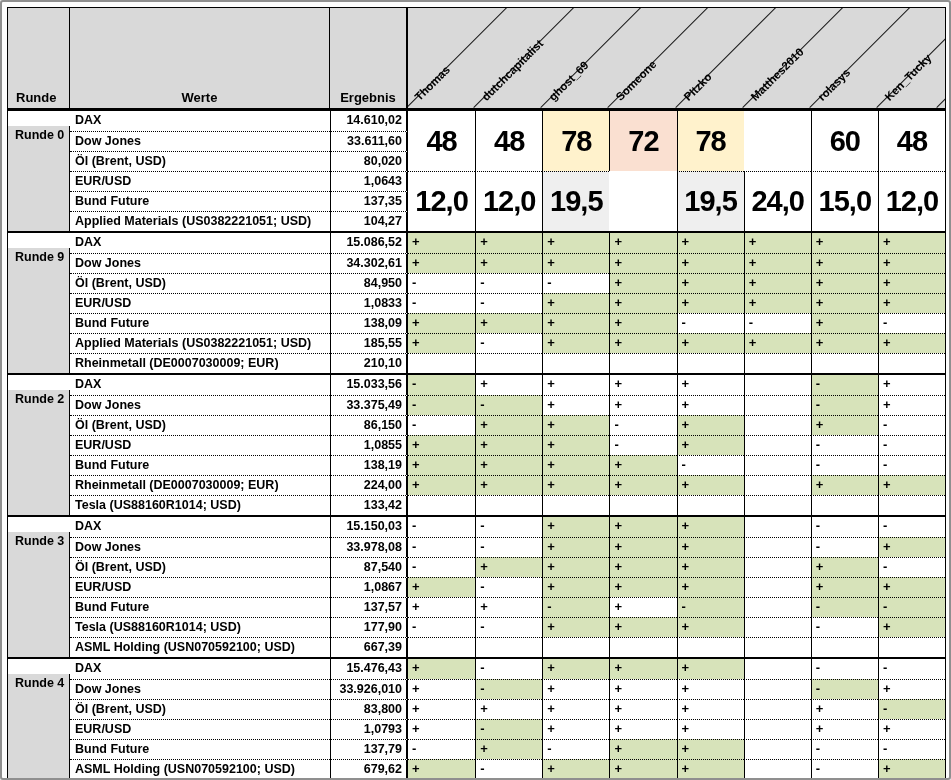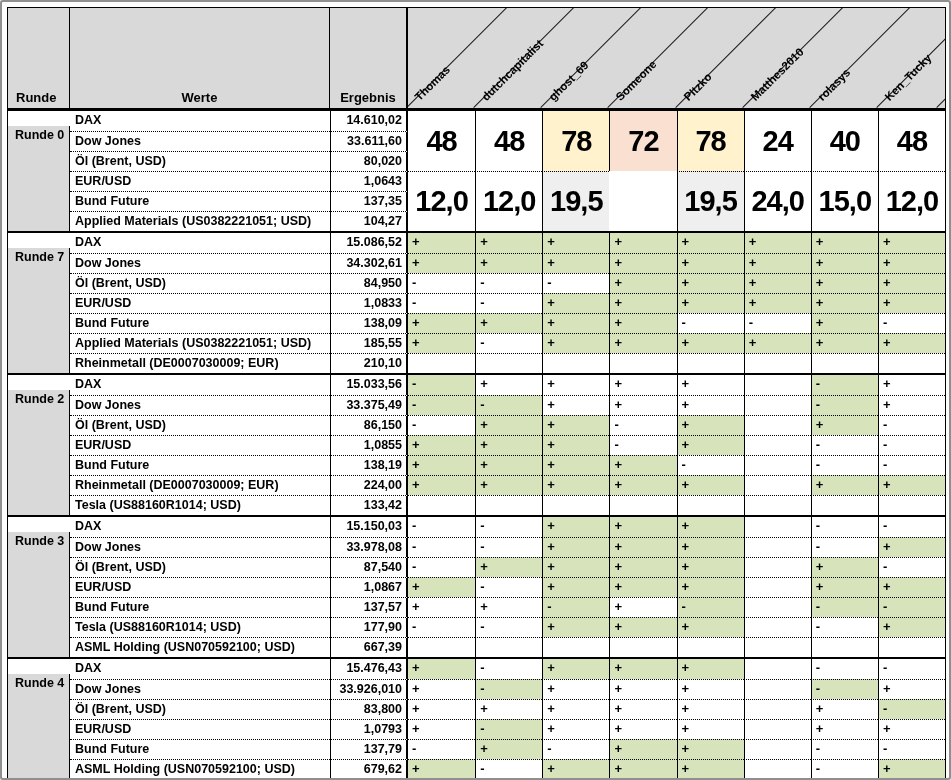--- a/index.html
+++ b/index.html
@@ -75,29 +75,28 @@
           <div class="cell wres dt" style="grid-row: 6;">104,27</div>
           <div class="cell score firstcol" style="grid-area: 1 / 4 / span 3; background: rgb(255, 255, 255);">48</div>
           <div class="cell score dt firstcol" style="grid-area: 4 / 4 / span 3; background: rgb(255, 255, 255);">12,0</div>
           <div class="cell score" style="grid-area: 1 / 5 / span 3; background: rgb(255, 255, 255);">48</div>
           <div class="cell score dt" style="grid-area: 4 / 5 / span 3; background: rgb(255, 255, 255);">12,0</div>
           <div class="cell score" style="grid-area: 1 / 6 / span 3; background: rgb(255, 242, 204);">78</div>
           <div class="cell score dt" style="grid-area: 4 / 6 / span 3; background: rgb(239, 239, 239);">19,5</div>
           <div class="cell score" style="grid-area: 1 / 7 / span 3; background: rgb(250, 224, 209);">72</div>
           <div class="cell score" style="grid-area: 1 / 8 / span 3; background: rgb(255, 242, 204);">78</div>
           <div class="cell score dt" style="grid-area: 4 / 8 / span 3; background: rgb(239, 239, 239);">19,5</div>
-          <div class="cell score" style="grid-area: 1 / 9 / span 3; background: rgb(255, 255, 255);">24</div>
           <div class="cell score dt" style="grid-area: 4 / 9 / span 3; background: rgb(255, 255, 255);">24,0</div>
-          <div class="cell score" style="grid-area: 1 / 10 / span 3; background: rgb(255, 255, 255);">40</div>
+          <div class="cell score" style="grid-area: 1 / 10 / span 3; background: rgb(255, 255, 255);">60</div>
           <div class="cell score dt" style="grid-area: 4 / 10 / span 3; background: rgb(255, 255, 255);">15,0</div>
           <div class="cell score" style="grid-area: 1 / 11 / span 3; background: rgb(255, 255, 255);">48</div>
           <div class="cell score dt" style="grid-area: 4 / 11 / span 3; background: rgb(255, 255, 255);">12,0</div>
         </div>
         <div class="round" style="grid-template-rows: repeat(7, 20px);">
-          <div class="cell rlabel" style="grid-row: 1 / span 7;">Runde 7</div>
+          <div class="cell rlabel" style="grid-row: 1 / span 7;">Runde 9</div>
           <div class="cell wname" style="grid-row: 1;">DAX</div>
           <div class="cell wres" style="grid-row: 1;">15.086,52</div>
           <div class="cell pred firstcol" style="grid-area: 1 / 4; background: rgb(215, 227, 186);">+</div>
           <div class="cell pred" style="grid-area: 1 / 5; background: rgb(215, 227, 186);">+</div>
           <div class="cell pred" style="grid-area: 1 / 6; background: rgb(215, 227, 186);">+</div>
           <div class="cell pred" style="grid-area: 1 / 7; background: rgb(215, 227, 186);">+</div>
           <div class="cell pred" style="grid-area: 1 / 8; background: rgb(215, 227, 186);">+</div>
           <div class="cell pred" style="grid-area: 1 / 9; background: rgb(215, 227, 186);">+</div>
           <div class="cell pred" style="grid-area: 1 / 10; background: rgb(215, 227, 186);">+</div>
           <div class="cell pred" style="grid-area: 1 / 11; background: rgb(215, 227, 186);">+</div>

